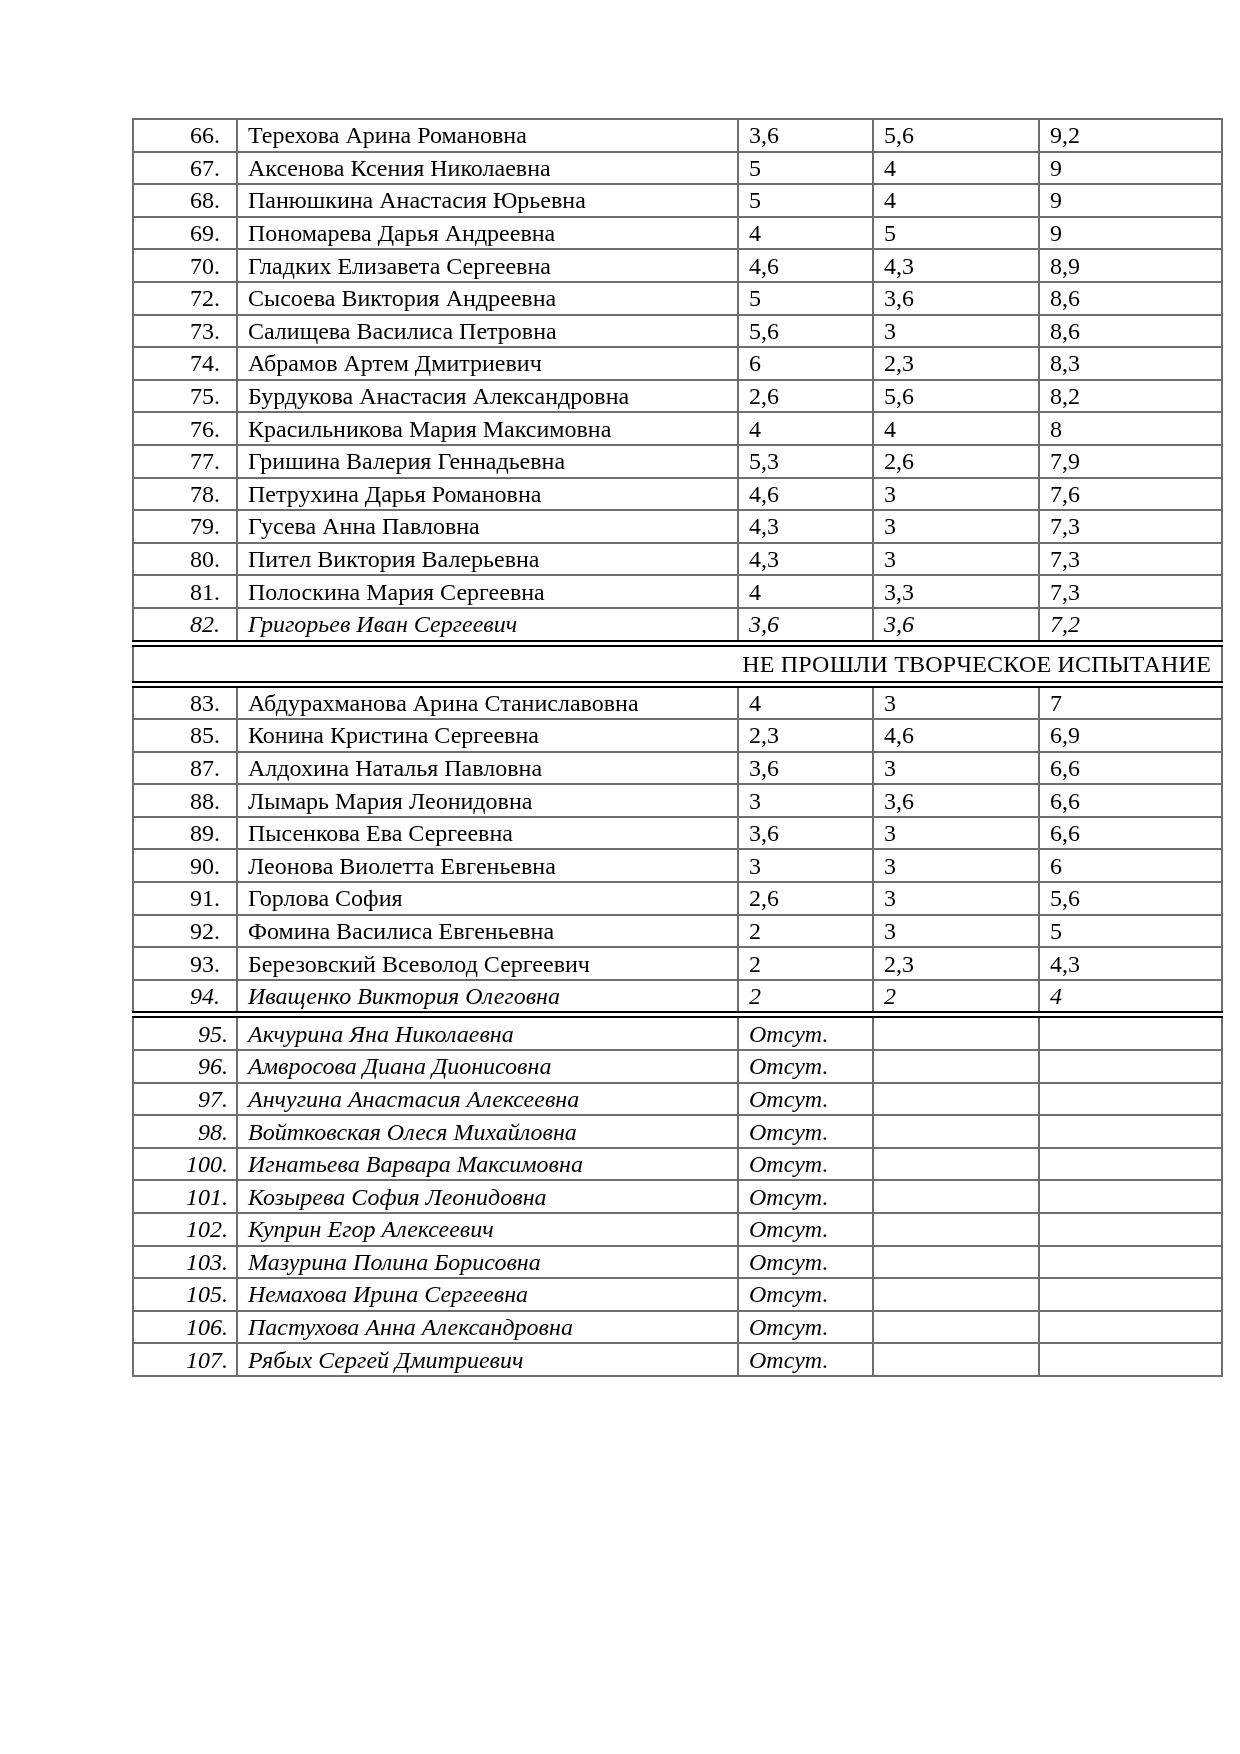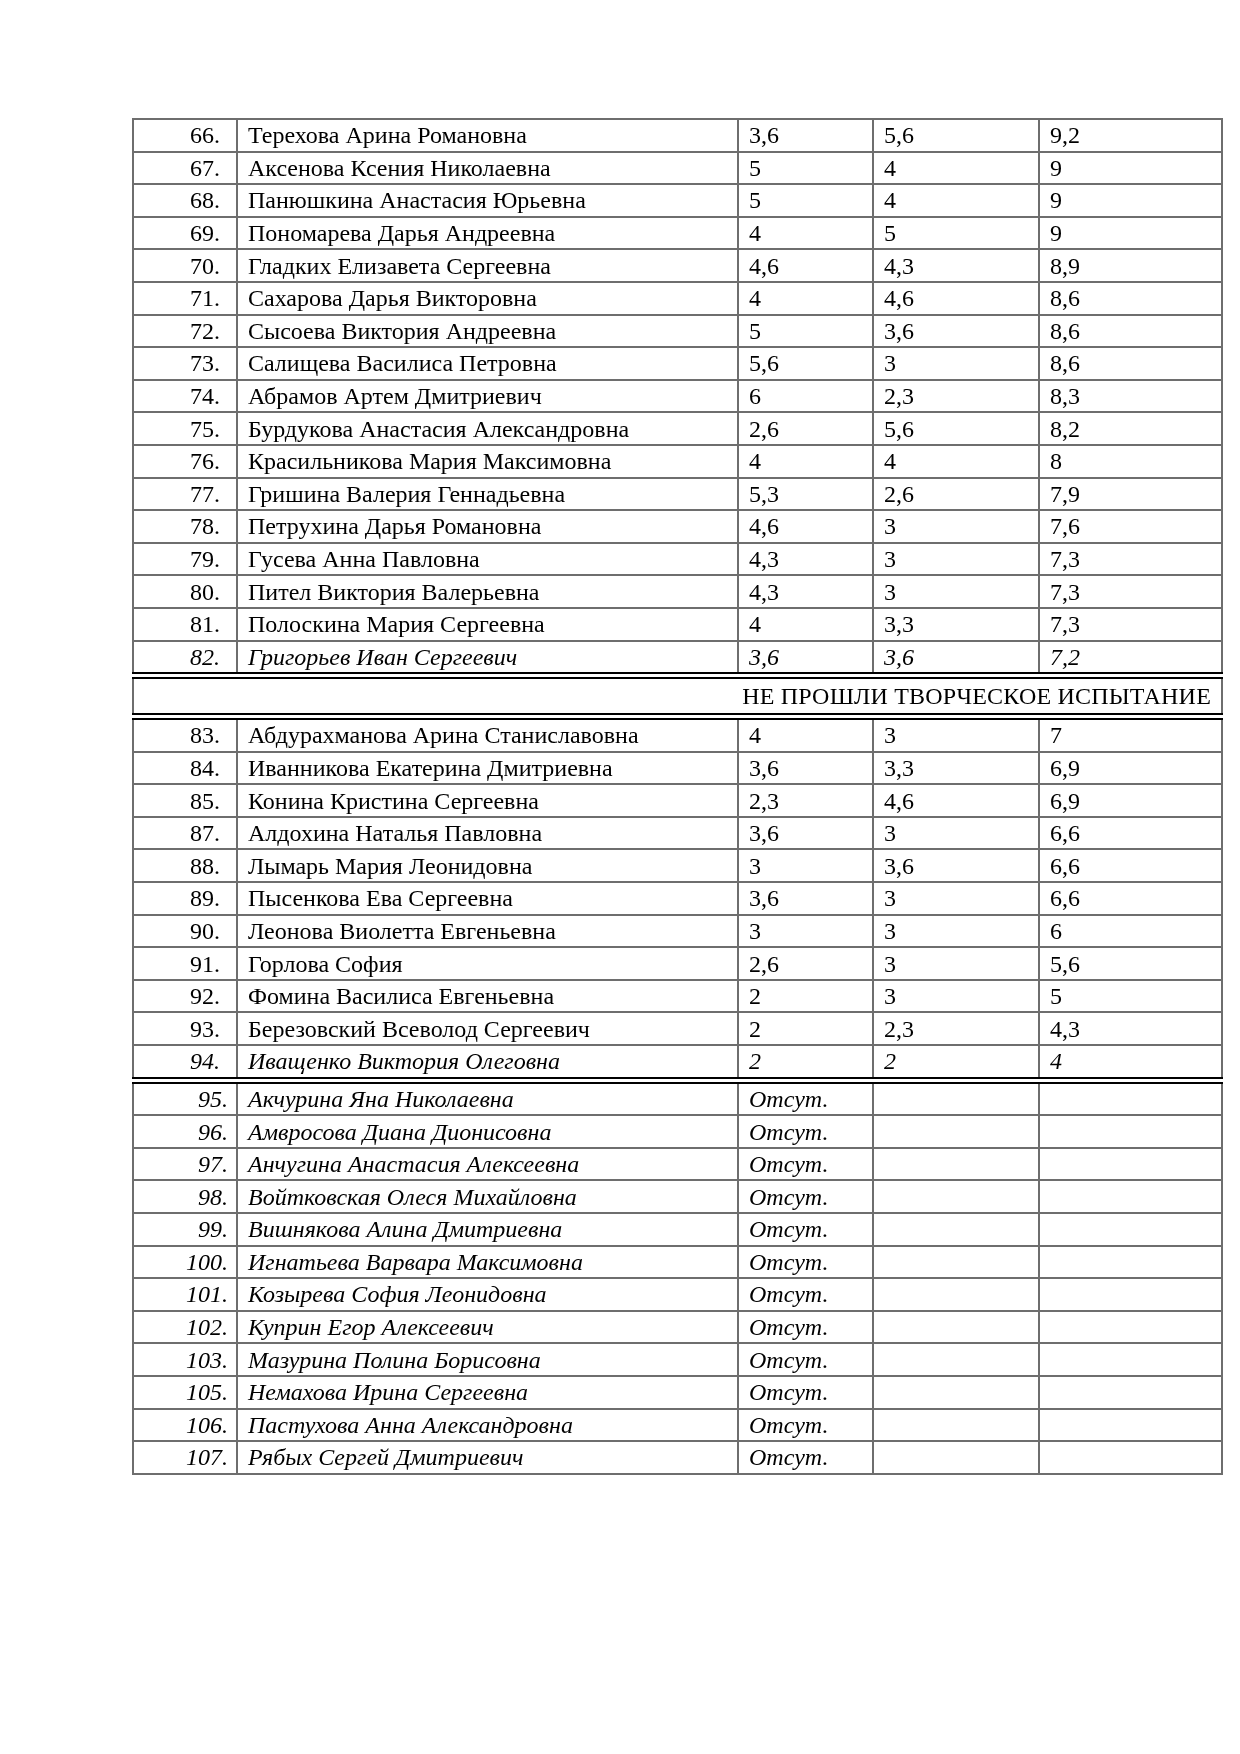--- a/index.html
+++ b/index.html
@@ -71,27 +71,20 @@
           <td class="val">9</td>
         </tr>
         <tr>
           <td class="num">70.</td>
           <td>Гладких Елизавета Сергеевна</td>
           <td class="val">4,6</td>
           <td class="val">4,3</td>
           <td class="val">8,9</td>
         </tr>
         <tr>
-          <td class="num">71.</td>
-          <td>Сахарова Дарья Викторовна</td>
-          <td class="val">4</td>
-          <td class="val">4,6</td>
-          <td class="val">8,6</td>
-        </tr>
-        <tr>
           <td class="num">72.</td>
           <td>Сысоева Виктория Андреевна</td>
           <td class="val">5</td>
           <td class="val">3,6</td>
           <td class="val">8,6</td>
         </tr>
         <tr>
           <td class="num">73.</td>
           <td>Салищева Василиса Петровна</td>
           <td class="val">5,6</td>
@@ -165,27 +158,20 @@
           <td colspan="5">НЕ ПРОШЛИ ТВОРЧЕСКОЕ ИСПЫТАНИЕ</td>
         </tr>
         <tr class="sep-before">
           <td class="num">83.</td>
           <td>Абдурахманова Арина Станиславовна</td>
           <td class="val">4</td>
           <td class="val">3</td>
           <td class="val">7</td>
         </tr>
         <tr>
-          <td class="num">84.</td>
-          <td>Иванникова Екатерина Дмитриевна</td>
-          <td class="val">3,6</td>
-          <td class="val">3,3</td>
-          <td class="val">6,9</td>
-        </tr>
-        <tr>
           <td class="num">85.</td>
           <td>Конина Кристина Сергеевна</td>
           <td class="val">2,3</td>
           <td class="val">4,6</td>
           <td class="val">6,9</td>
         </tr>
         <tr>
           <td class="num">87.</td>
           <td>Алдохина Наталья Павловна</td>
           <td class="val">3,6</td>
@@ -263,27 +249,20 @@
           <td class="val"></td>
         </tr>
         <tr class="absent">
           <td class="num">98.</td>
           <td>Войтковская Олеся Михайловна</td>
           <td class="val">Отсут.</td>
           <td class="val"></td>
           <td class="val"></td>
         </tr>
         <tr class="absent">
-          <td class="num">99.</td>
-          <td>Вишнякова Алина Дмитриевна</td>
-          <td class="val">Отсут.</td>
-          <td class="val"></td>
-          <td class="val"></td>
-        </tr>
-        <tr class="absent">
           <td class="num">100.</td>
           <td>Игнатьева Варвара Максимовна</td>
           <td class="val">Отсут.</td>
           <td class="val"></td>
           <td class="val"></td>
         </tr>
         <tr class="absent">
           <td class="num">101.</td>
           <td>Козырева София Леонидовна</td>
           <td class="val">Отсут.</td>

